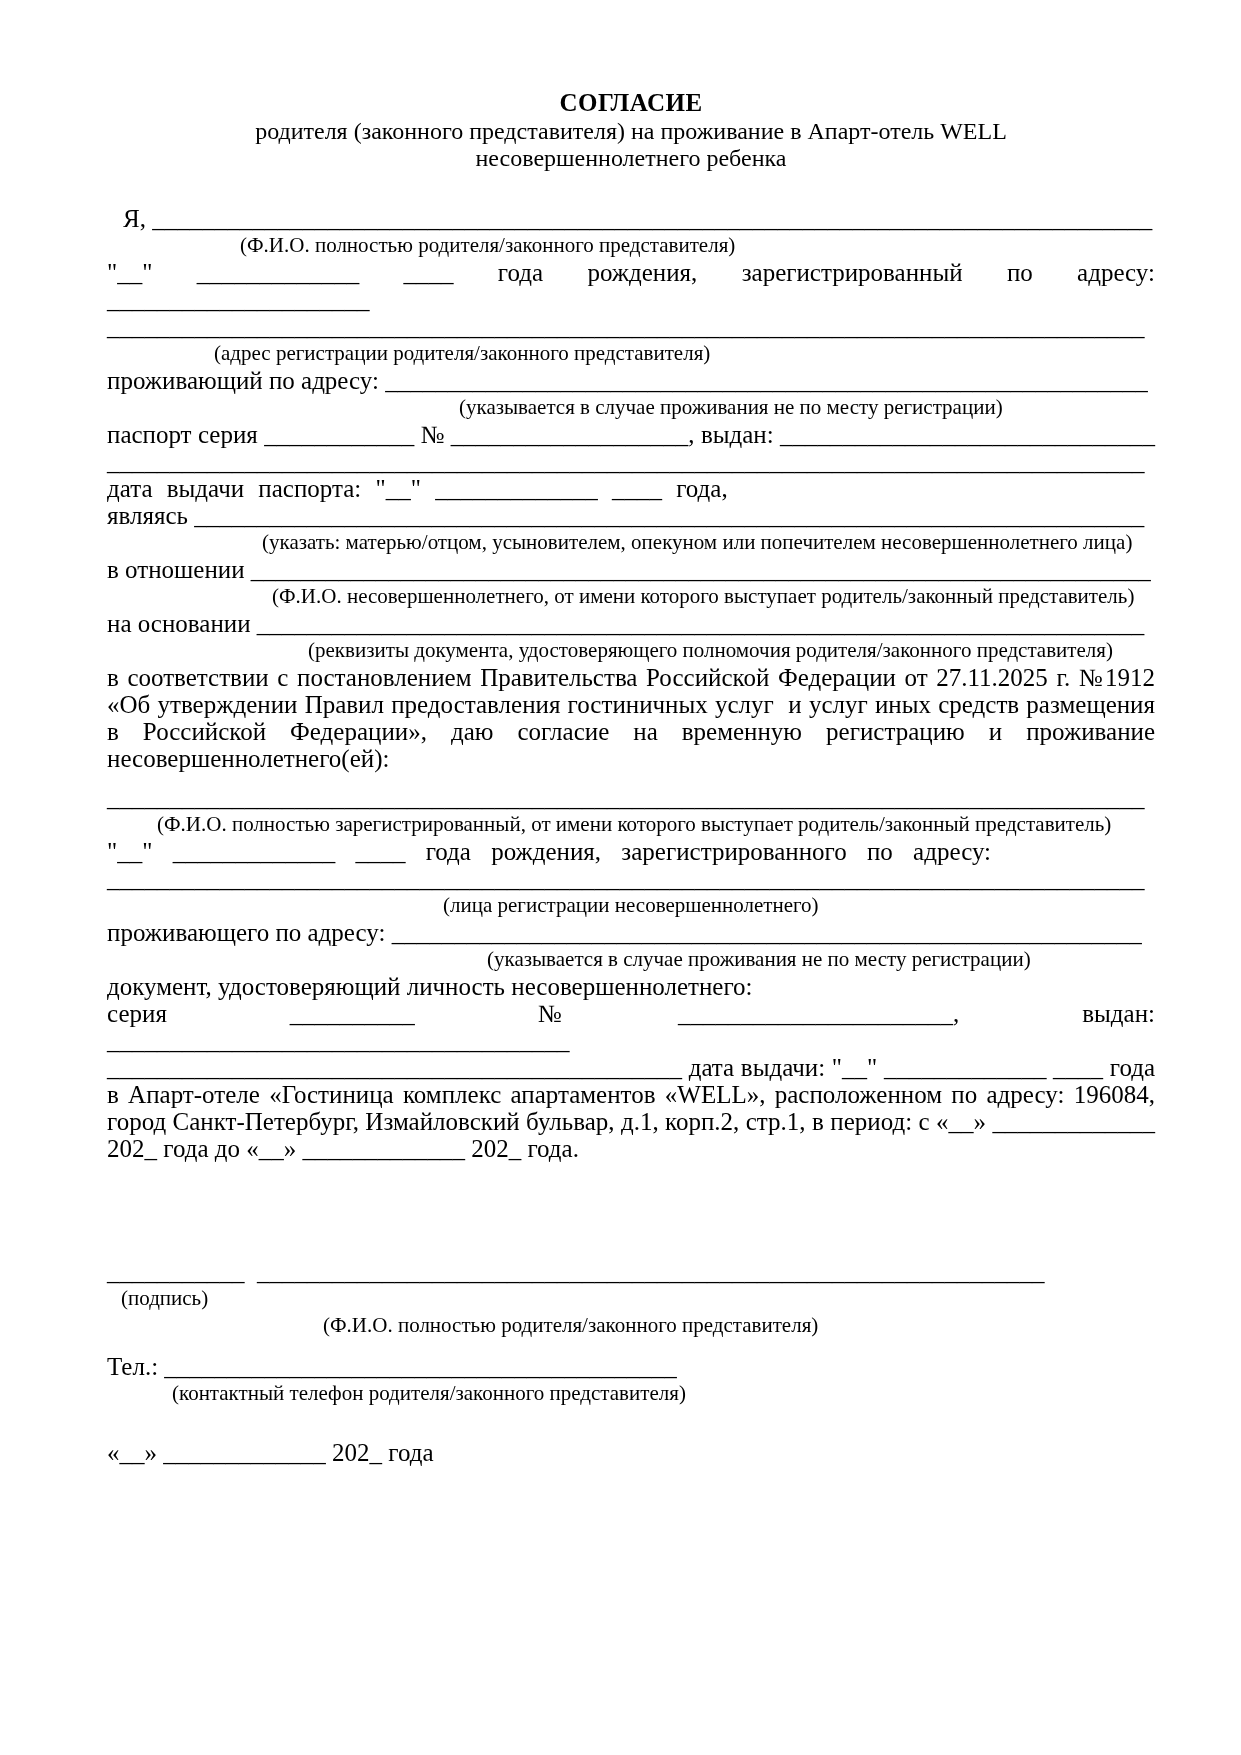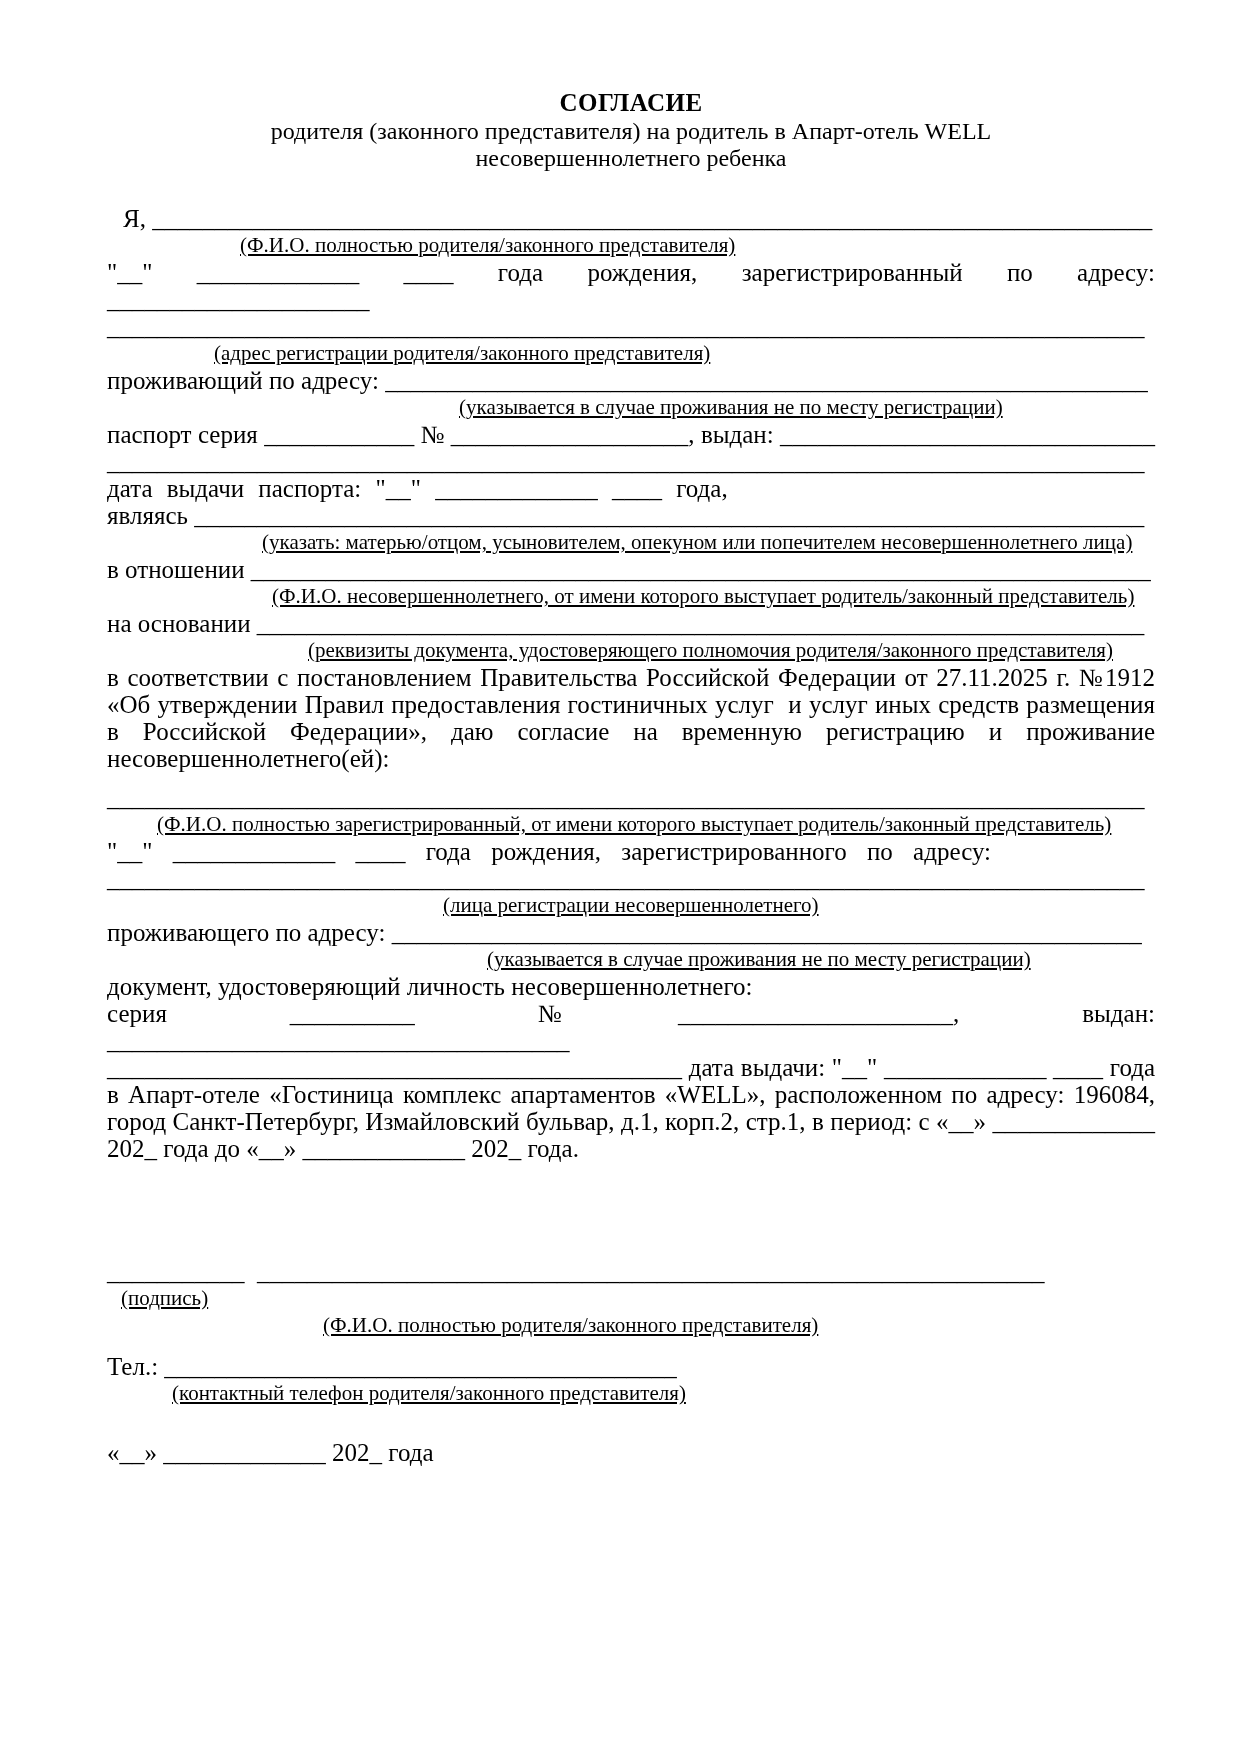--- a/index.html
+++ b/index.html
@@ -14,34 +14,34 @@
     overflow:hidden;
   }
   .hdr-title {
     font-size:25px; font-weight:bold; line-height:30px;
     text-align:center; letter-spacing:0.5px;
   }
   .hdr-sub {
     font-size:24px; line-height:27px; text-align:center;
   }
   .line { font-size:25px; line-height:27px; }
-  .cap  { font-size:21px; line-height:27px;text-decoration:underline; }
+  .cap  { font-size:21px; line-height:27px; }
   .just { text-align:justify; text-align-last:justify; }
   .sp8  { word-spacing:8px; }
   .sp14 { word-spacing:14px; }
   .ind  { text-indent:16px; }
   .cap-row { display:flex;flex-direction:column; }
 </style>
 </head>
 <body>
 
 <div class="page">
 
   <div class="hdr-title">СОГЛАСИЕ</div>
-  <div class="hdr-sub">родителя (законного представителя) на родитель в Апарт-отель WELL</div>
+  <div class="hdr-sub">родителя (законного представителя) на проживание в Апарт-отель WELL</div>
   <div class="hdr-sub">несовершеннолетнего ребенка</div>
 
   <div class="line ind" style="margin-top:33px">Я, ________________________________________________________________________________</div>
   <div class="cap" style="padding-left:133px">(Ф.И.О. полностью родителя/законного представителя)</div>
   <div class="line just">"__" _____________ ____ года рождения, зарегистрированный по адресу: _____________________</div>
   <div class="line">___________________________________________________________________________________</div>
   <div class="cap" style="padding-left:107px">(адрес регистрации родителя/законного представителя)</div>
   <div class="line">проживающий по адресу: _____________________________________________________________</div>
   <div class="cap" style="padding-left:352px">(указывается в случае проживания не по месту регистрации)</div>
   <div class="line just">паспорт серия ____________ № ___________________, выдан: ______________________________</div>

